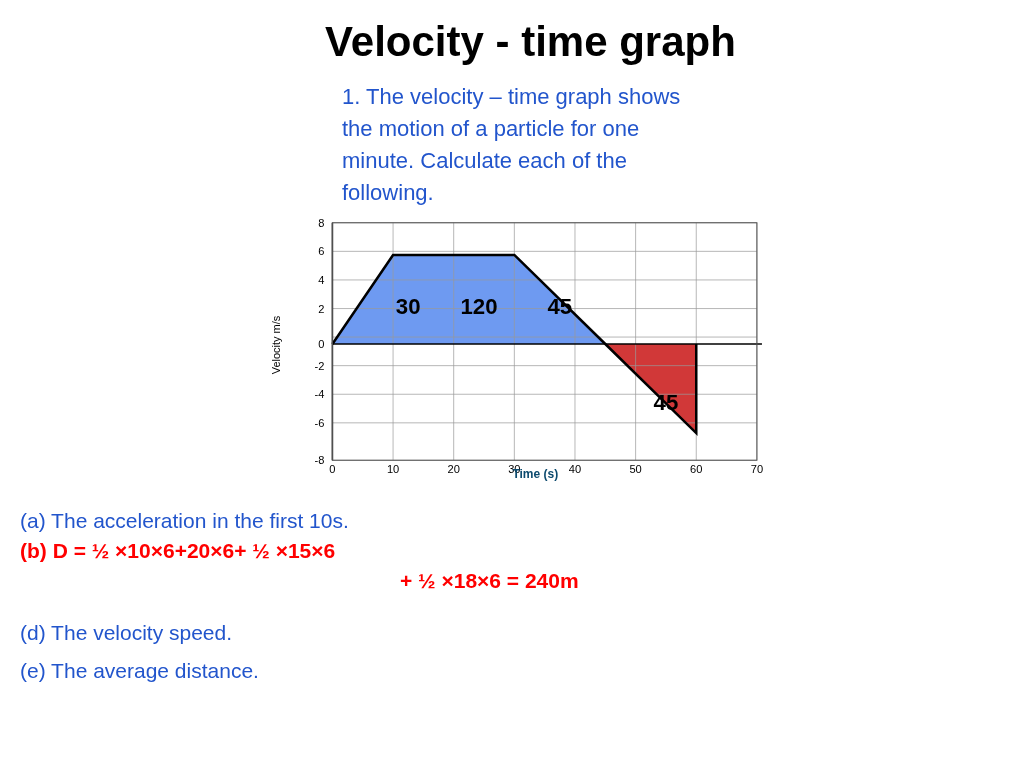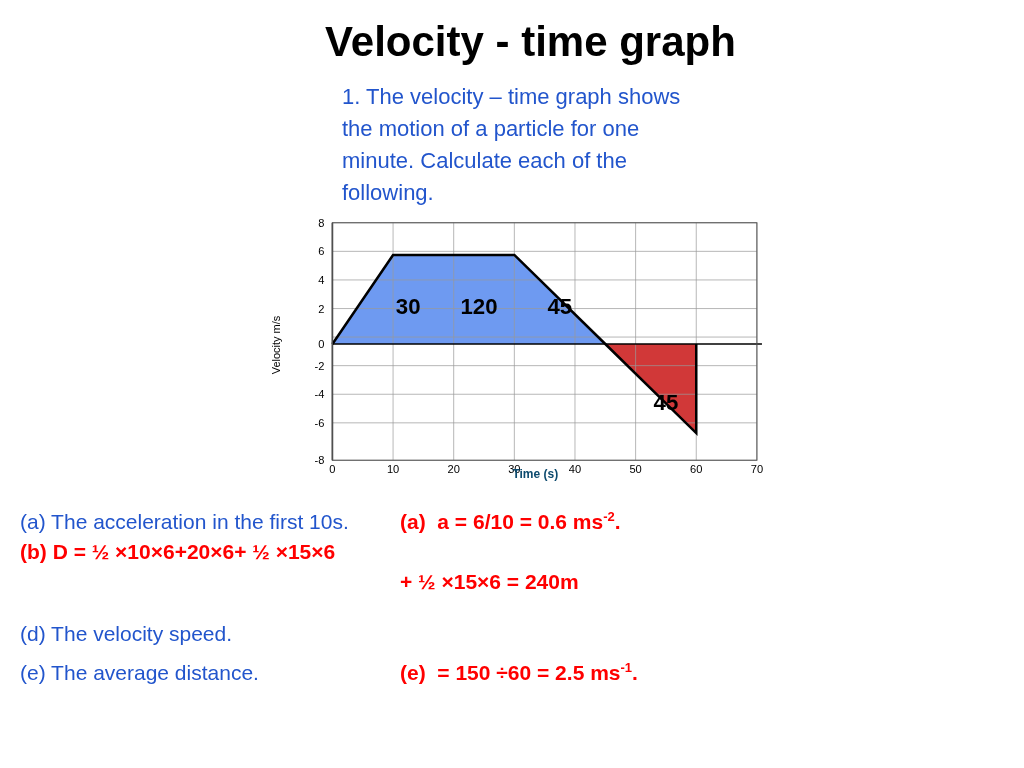--- a/index.html
+++ b/index.html
@@ -59,21 +59,21 @@
     }
     svg.graph-svg {
       width: 100%;
       height: 100%;
     }
     .qa-section {
       padding: 0 20px;
     }
     .qa-row {
       display: flex;
-      flex-direction: row;
+      flex-direction: column;
       align-items: baseline;
       margin-bottom: 6px;
     }
     .qa-question {
       color: #2255cc;
       font-size: 21px;
       min-width: 380px;
     }
     .qa-answer {
       color: red;
@@ -168,41 +168,39 @@
       </svg>
       <div style="position:absolute;bottom:18px;left:50%;transform:translateX(-10%);font-size:12px;color:#0c4a6e;font-weight:bold;">Time (s)</div>
     </div>
   </div>
 </div>
 
 <div class="qa-section">
 
   <div class="qa-row">
     <span class="qa-question">(a) The acceleration in the first 10s.</span>
-    <span class="qa-answer">(a)&nbsp; a = 6/10 = 0.6 ms<sup>-2</sup>.</span>
   </div>
 
   <div class="qa-row">
     <span class="qa-answer">(b) D = ½ ×10×6+20×6+ ½ ×15×6</span>
   </div>
   <div class="qa-row">
-    <span class="qa-answer-indent">+ ½ ×15×6 = 240m</span>
+    <span class="qa-answer-indent">+ ½ ×18×6 = 240m</span>
   </div>
 
   <div class="qa-row-spacer"></div>
 
   <div class="qa-row">
   </div>
 
   <div class="qa-row-spacer"></div>
 
   <div class="qa-row">
     <span class="qa-question">(d) The velocity speed.</span>
   </div>
 
   <div class="qa-row-spacer"></div>
 
   <div class="qa-row">
     <span class="qa-question">(e) The average distance.</span>
-    <span class="qa-answer">(e)&nbsp; = 150 ÷60 = 2.5 ms<sup>-1</sup>.</span>
   </div>
 
 </div>
 
 </body></html>

